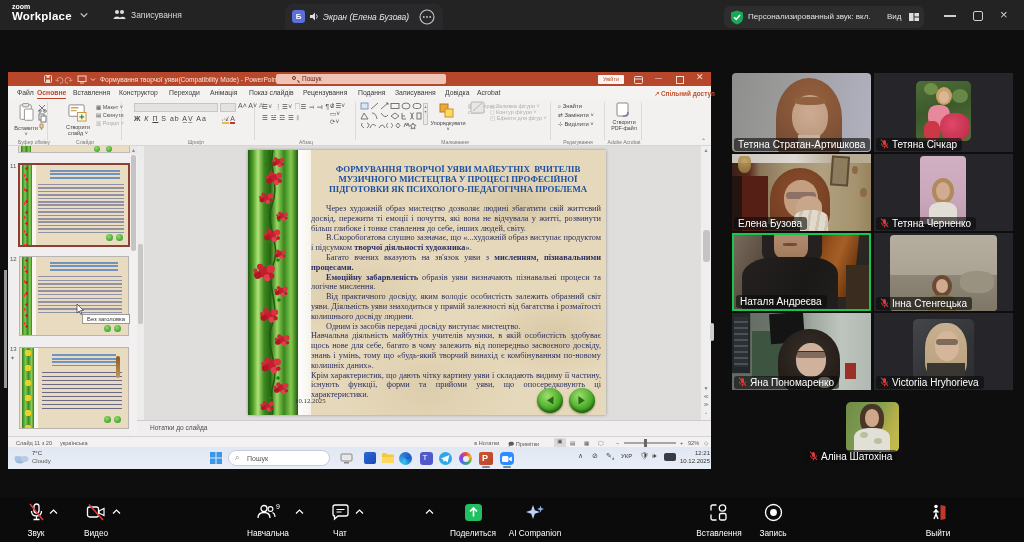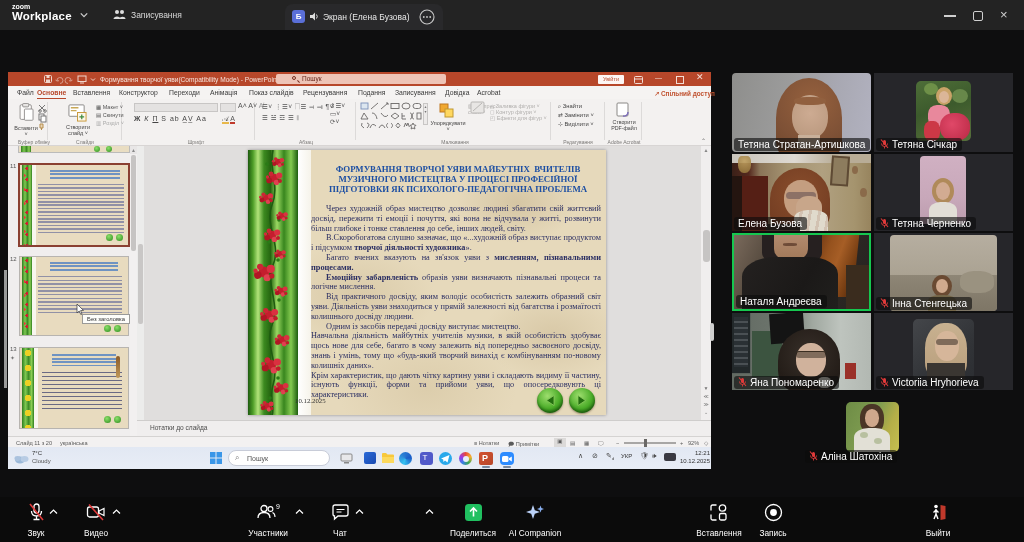--- a/index.html
+++ b/index.html
@@ -10,21 +10,21 @@
   
   #topbar { left:0; top:0; width:1024px; height:30px; background:#232323; }
   .zlogo1 { left:12px; top:3px; font-size:7px; color:#fff; font-weight:bold; }
   .zlogo2 { left:12px; top:10px; font-size:11.5px; color:#fff; font-weight:bold; letter-spacing:.2px;}
   .chev { left:80px; top:11px; width:8px; height:8px; }
   .confpeople { left:113px; top:9px; }
   .conftxt { left:131px; top:10px; font-size:8.5px; color:#d6d6d6; }
   #acttab { left:285px; top:4px; width:158px; height:26px; background:#29292b; border-radius:8px 8px 0 0; }
   .tabB { left:7px; top:6px; width:13px; height:13px; background:#5a6fd8; border-radius:3px; color:#fff; font-size:8px; font-weight:bold; text-align:center; line-height:13px;}
   .tabspk { left:24px; top:7px; }
-  .tabtxt { left:38px; top:8px; font-size:8.5px; color:#e8e8e8; }
+  .tabtxt { left:38px; top:8px; font-size:8.5px; color:#e8e8e8;font-style:italic; }
   #audiopill { left:724px; top:6px; width:200px; height:22px; background:#2d2d2d; border-radius:6px; }
   .shield { left:6px; top:4px; }
   .audiotxt { left:24px; top:6px; font-size:8px; color:#e0e0e0; }
   .vidtxt { left:163px; top:6px; font-size:8px; color:#e0e0e0; }
   .gridico { left:184px; top:5px; }
   .wmin { left:944px; top:15px; width:12px; height:1.5px; background:#cfcfcf; }
   .wmax { left:973px; top:11px; width:10px; height:10px; border:1.2px solid #cfcfcf; border-radius:2px;}
   .wclose { left:1000px; top:7px; font-size:13px; color:#cfcfcf; }
 
   
@@ -115,20 +115,33 @@
       <svg class="abs tabspk" width="11" height="11" viewBox="0 0 11 11">
           <path d="M1 4 L3.5 4 L6 1.5 L6 9.5 L3.5 7 L1 7 Z" fill="#ddd"></path>
           <path d="M7.5 3.5 Q9 5.5 7.5 7.5" stroke="#ddd" fill="none" stroke-width="1"></path>
         </svg>
       <div class="abs tabtxt">Экран (Елена Бузова)</div>
       <svg class="abs" style="left:134px; top:5px;" width="16" height="16" viewBox="0 0 16 16">
           <circle cx="8" cy="8" r="7" fill="none" stroke="#c8c8c8" stroke-width="1.1"></circle>
           <circle cx="4.8" cy="8" r="0.9" fill="#c8c8c8"></circle>
           <circle cx="8" cy="8" r="0.9" fill="#c8c8c8"></circle>
           <circle cx="11.2" cy="8" r="0.9" fill="#c8c8c8"></circle>
+        </svg>
+    </div>
+    <div id="audiopill" class="abs">
+      <svg class="abs shield" width="14" height="15" viewBox="0 0 14 15">
+          <path d="M7 0.5 L13 2.5 L13 8 Q13 12.5 7 14.5 Q1 12.5 1 8 L1 2.5 Z" fill="#18a957"></path>
+          <path d="M4 7.2 L6.2 9.4 L10 5" stroke="#fff" stroke-width="1.6" fill="none"></path>
+        </svg>
+      <div class="abs audiotxt">Персонализированный звук: вкл.</div>
+      <div class="abs vidtxt">Вид</div>
+      <svg class="abs gridico" width="12" height="12" viewBox="0 0 12 12">
+          <rect x="1" y="2" width="4.5" height="8" fill="#ddd"></rect>
+          <rect x="6.5" y="2" width="4.5" height="3.5" fill="#ddd"></rect>
+          <rect x="6.5" y="6.5" width="4.5" height="3.5" fill="#ddd"></rect>
         </svg>
     </div>
     <div class="abs wmin"></div>
     <div class="abs wmax"></div>
     <div class="abs wclose">×</div>
   </div>
 
   <div class="abs" style="left:4px; top:270px; width:3px; height:118px; background:#9a9a9a;"></div>
 
   <div id="screen" class="abs">
@@ -674,21 +687,21 @@
         <path d="M1 4.5 L4.5 1 L8 4.5" stroke="#fff" fill="none" stroke-width="1.2"></path>
       </svg>
     <div class="titem" style="left:238px; width:60px;">
       <svg width="26" height="19" viewBox="0 0 26 19">
         <circle cx="9" cy="5.5" r="3" fill="none" stroke="#fff" stroke-width="1.3"></circle>
         <path d="M3 15 Q3 9.5 9 9.5 Q15 9.5 15 15" fill="none" stroke="#fff" stroke-width="1.3"></path>
         <circle cx="15.5" cy="6" r="2.4" fill="none" stroke="#fff" stroke-width="1.1"></circle>
         <path d="M17.5 9.5 Q20 10.5 20 14" fill="none" stroke="#fff" stroke-width="1.1"></path>
         <text x="21" y="6" fill="#fff" font-size="7" font-family="Liberation Sans">9</text>
       </svg>
-      <div class="tlabel">Участники</div>
+      <div class="tlabel">Навчальна</div>
     </div>
     <svg class="caret" style="left:295px; top:12px;" width="9" height="6" viewBox="0 0 9 6">
         <path d="M1 4.5 L4.5 1 L8 4.5" stroke="#fff" fill="none" stroke-width="1.2"></path>
       </svg>
     <div class="titem" style="left:320px; width:40px;">
       <svg width="19" height="19" viewBox="0 0 19 19">
         <path d="M2 4 Q2 2 4 2 L15 2 Q17 2 17 4 L17 11 Q17 13 15 13 L7 13 L3.5 16 L3.5 13 Q2 13 2 11 Z" fill="none" stroke="#fff" stroke-width="1.3"></path>
         <path d="M5.5 6.5 h8 M5.5 9 h5" stroke="#fff" stroke-width="1.1"></path>
       </svg>
       <div class="tlabel">Чат</div>

